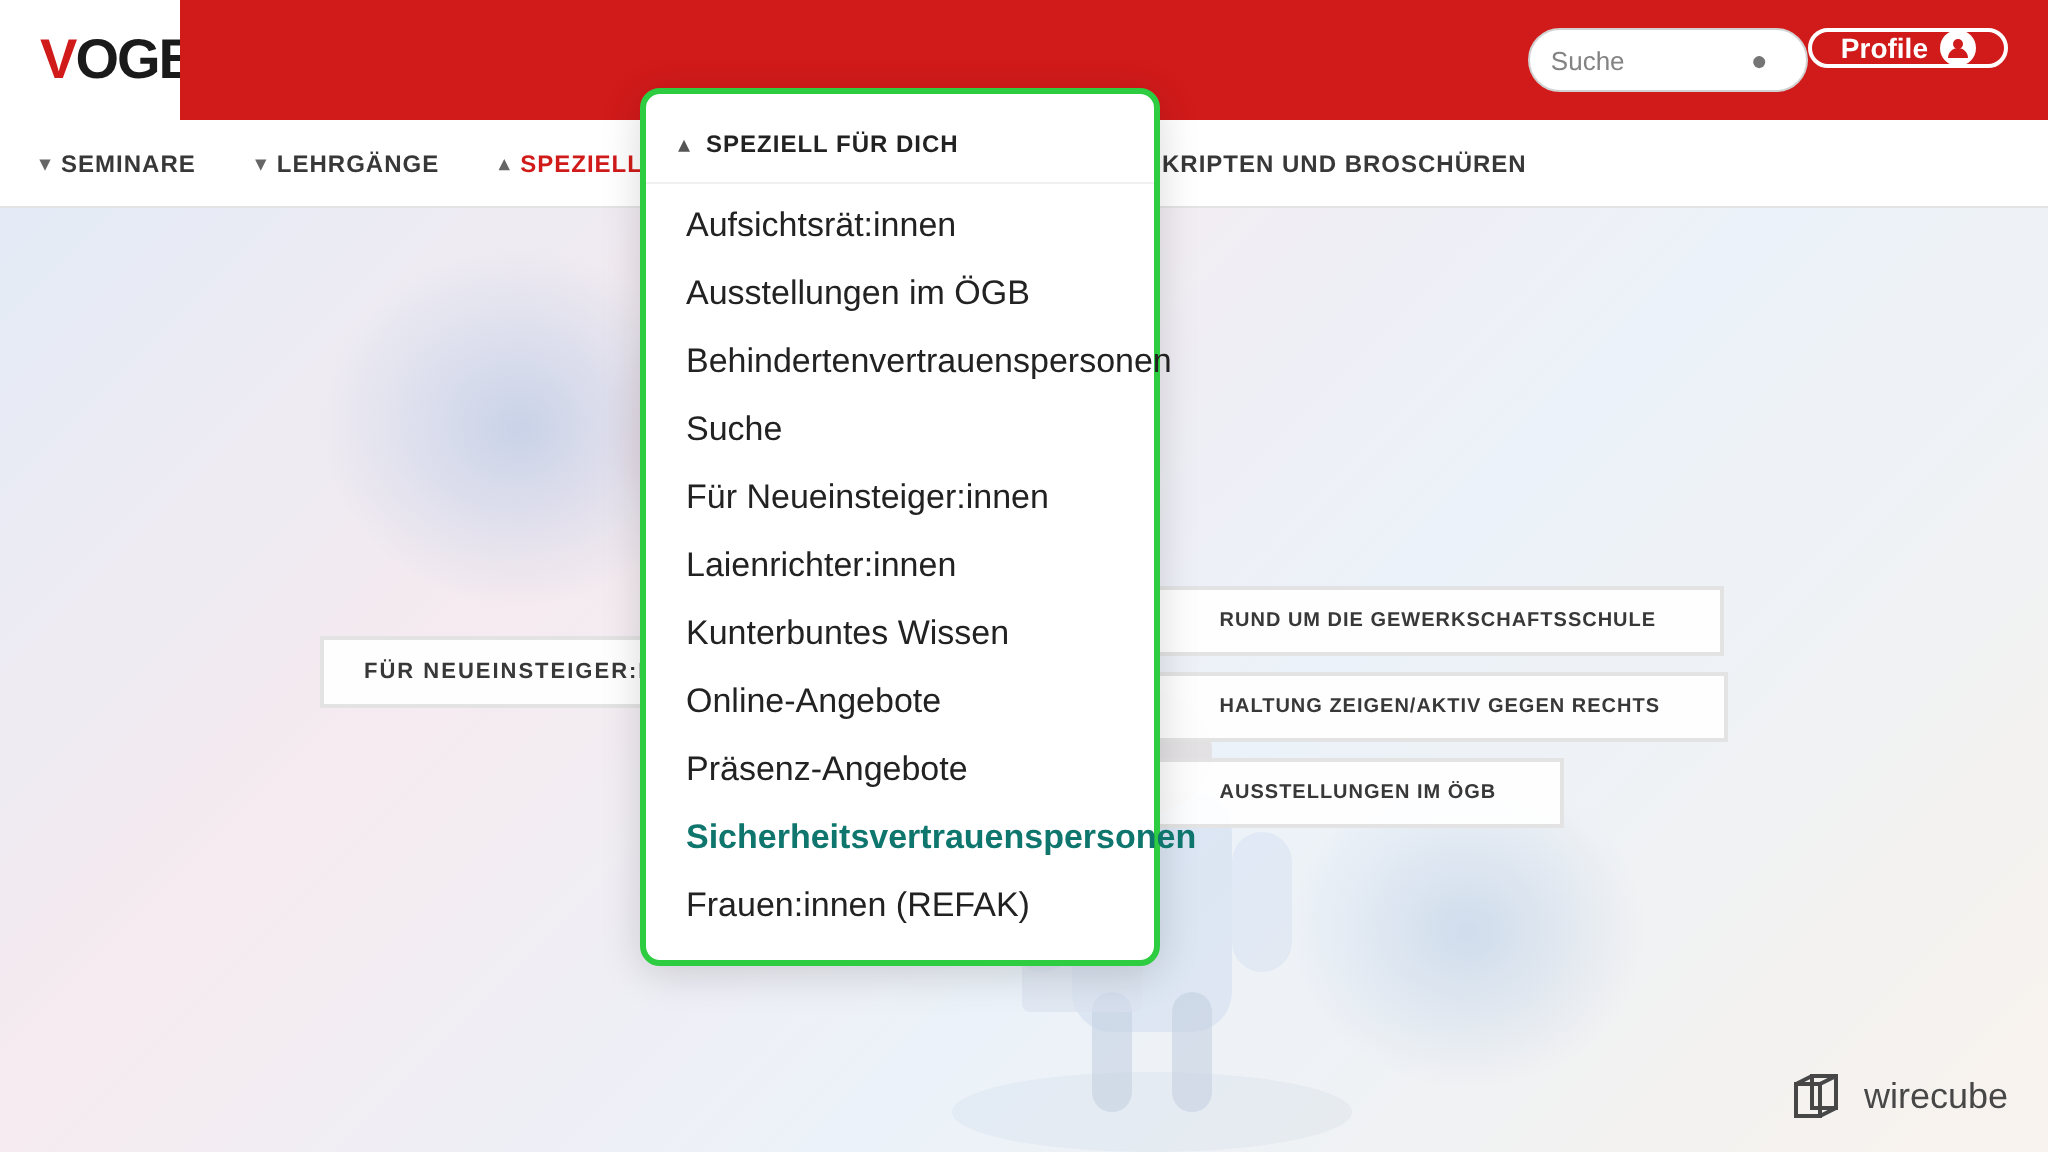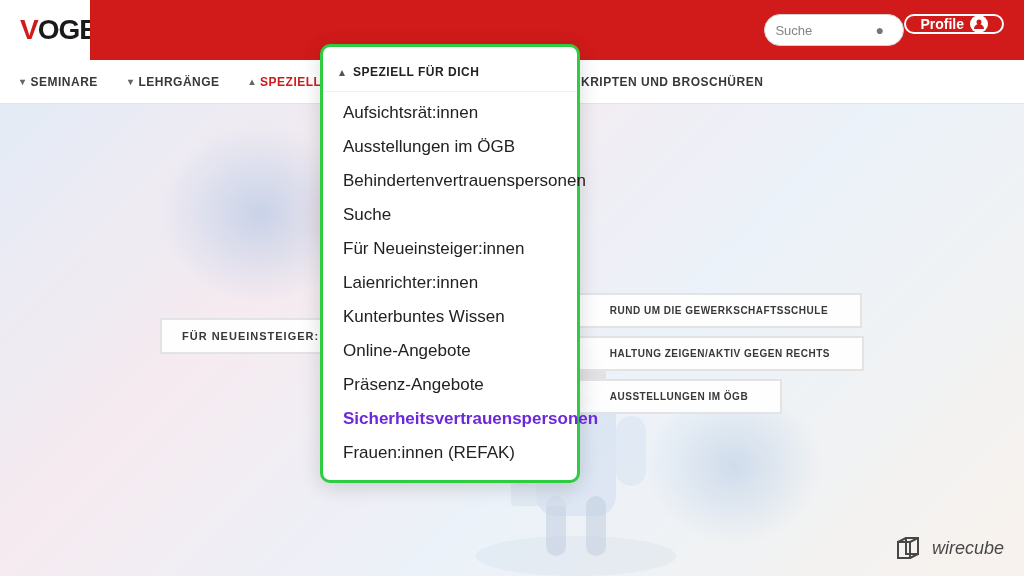--- a/index.html
+++ b/index.html
@@ -186,21 +186,21 @@
 
     .dropdown-item {
       padding: 7px 20px;
       font-size: 17px;
       color: #222;
       cursor: pointer;
       white-space: nowrap;
     }
     .dropdown-item.highlight {
       font-weight: 600;
-      color: #6d28d9;
+      color: #0f766e;
     }
 
     
     .hero {
       position: absolute;
       top: 104px;
       left: 0;
       right: 0;
       bottom: 0;
       overflow: hidden;
@@ -401,21 +401,21 @@
     <div class="wirecube-logo">
       <div class="wirecube-icon">
         <svg width="28" height="28" viewBox="0 0 28 28">
           <rect x="2" y="8" width="12" height="16" fill="none" stroke="#333" stroke-width="2"></rect>
           <rect x="10" y="4" width="12" height="16" fill="none" stroke="#333" stroke-width="2"></rect>
           <line x1="2" y1="8" x2="10" y2="4" stroke="#333" stroke-width="2"></line>
           <line x1="14" y1="8" x2="22" y2="4" stroke="#333" stroke-width="2"></line>
           <line x1="14" y1="24" x2="22" y2="20" stroke="#333" stroke-width="2"></line>
         </svg>
       </div>
-      <span style="font-size:18px;color:#333;font-style:italic;">wirecube</span>
+      <span style="font-size:18px;color:#333;">wirecube</span>
     </div>
   </div>
 
   <div class="overlay-dim"></div>
 
   <div class="dropdown-wrapper">
     <div class="dropdown-menu">
       <div class="dropdown-header">
         <span class="chevron-up">▴</span>
         <span class="title">SPEZIELL FÜR DICH</span>

